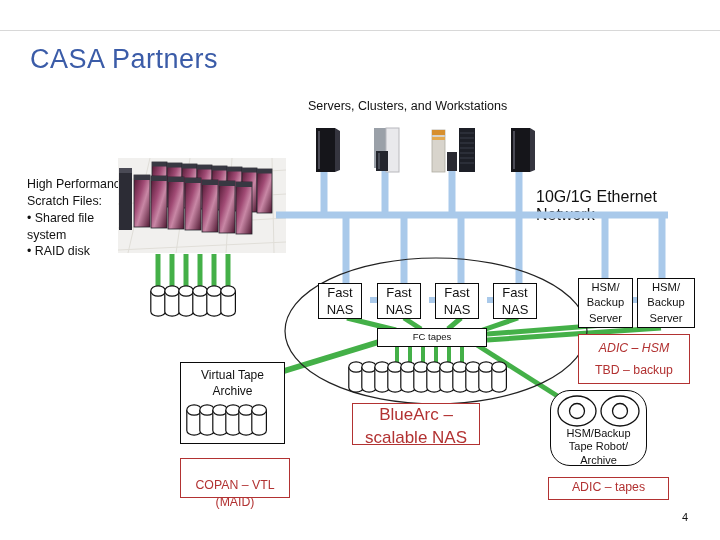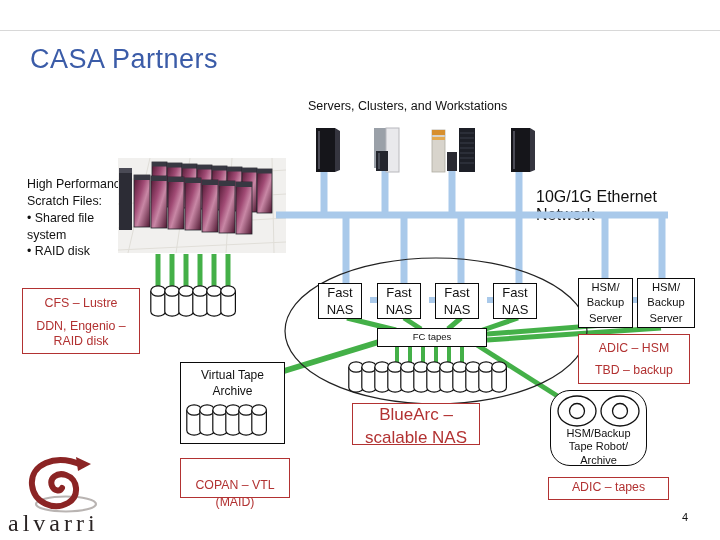--- a/index.html
+++ b/index.html
@@ -19,21 +19,21 @@
   .black-box { border:1.4px solid #0a0a0a; color:#111; }
   .red-box { border:1.3px solid #b23232; color:#b23232; }
   .cfs-box { left:22px; top:288px; width:118px; height:66px; font-size:12.4px; line-height:1.25; padding-top:7px; }
   .cfs-box .l1 { display:block; margin-bottom:7px; }
   .nas { top:283px; width:44px; height:36px; font-size:13px; line-height:1.3; padding-top:1px; }
   .nas1 { left:318px; } .nas2 { left:377px; } .nas3 { left:435px; } .nas4 { left:493px; }
   .fc { left:377px; top:328px; width:110px; height:19px; font-size:9.5px; line-height:16px; border-width:1.1px; }
   .hsm { top:278px; height:50px; font-size:11.2px; line-height:1.38; padding-top:1px; }
   .hsm1 { left:578px; width:55px; } .hsm2 { left:637px; width:58px; }
   .adic-hsm { left:578px; top:334px; width:112px; height:50px; font-size:12.3px; padding-top:6px; }
-  .adic-hsm .l1 { display:block; margin-bottom:8px; }
+  .adic-hsm .l1 { display:block; margin-bottom:8px;font-style:italic; }
   .vta { left:180px; top:362px; width:105px; height:82px; font-size:12px; line-height:1.3; padding-top:5px; }
   .vta svg { display:block; margin:2px auto 0 auto; }
   .bluearc { left:352px; top:403px; width:128px; height:42px; font-size:17px; line-height:1.35; }
   .copan { left:180px; top:458px; width:110px; height:40px; font-size:12.3px; line-height:1.35; padding-top:18px; }
   .robot { left:550px; top:390px; width:97px; height:76px; font-size:11px; line-height:1.22; padding-top:3px;border-radius:20px; }
   .robot svg { display:block; margin:0 auto; }
   .adic-tapes { left:548px; top:477px; width:121px; height:23px; font-size:12.3px; line-height:19px; }
   .page-num { left:682px; top:511px; font-size:11px; color:#111; }
   .logo { left:6px; top:454px; width:130px; z-index:2; }
   .logo .word { display:block; font-family:"Liberation Serif", serif; font-size:24px; color:#2a2424; letter-spacing:4px; margin-top:-10px; margin-left:2px; }
@@ -190,24 +190,20 @@
         <use href="#cyl" x="413" y="360"></use>
       <use href="#cyl" x="426" y="360"></use>
         <use href="#cyl" x="439" y="360"></use>
         <use href="#cyl" x="452" y="360"></use>
       <use href="#cyl" x="465" y="360"></use>
         <use href="#cyl" x="478" y="360"></use>
         <use href="#cyl" x="491" y="360"></use>
     </g>
   </svg>
 
-  <div class="box red-box cfs-box">
-    <span class="l1">CFS – Lustre</span>
-    <span>DDN, Engenio – RAID disk</span>
-  </div>
 
   <div class="box black-box nas nas1">Fast NAS</div>
   <div class="box black-box nas nas2">Fast NAS</div>
   <div class="box black-box nas nas3">Fast NAS</div>
   <div class="box black-box nas nas4">Fast NAS</div>
 
   <div class="box black-box fc">FC tapes</div>
 
   <div class="box black-box hsm hsm1">HSM/ Backup Server</div>
   <div class="box black-box hsm hsm2">HSM/ Backup Server</div>
@@ -244,24 +240,16 @@
       <use href="#reel" x="2" y="1"></use>
         <use href="#reel" x="45" y="1"></use>
     </svg>
     <span class="line-span">HSM/Backup</span>
     <span class="line-span">Tape Robot/</span>
     <span class="line-span">Archive</span>
   </div>
 
   <div class="box red-box adic-tapes">ADIC – tapes</div>
 
-  <div class="abs logo">
-    <svg width="80" height="62" viewBox="0 0 80 62" style="margin-left:18px;">
-      <ellipse cx="42" cy="50" rx="30" ry="7.5" fill="none" stroke="#b9b4b2" stroke-width="2.2"></ellipse>
-      <path d="M58 11 C 30 -1, 6 11, 8 31 C 10 49, 30 57, 44 49 C 56 42, 54 25, 42 21 C 33 18, 25 24, 28 32 C 30 37, 36 38, 38 34" fill="none" stroke="#8b2424" stroke-width="6" stroke-linecap="round"></path>
-      <polygon points="52,3 67,10 54,17" fill="#8b2424"></polygon>
-    </svg>
-    <span class="word">alvarri</span>
-  </div>
 
   <div class="abs page-num">4</div>
 
 </div>
 
 </body></html>

